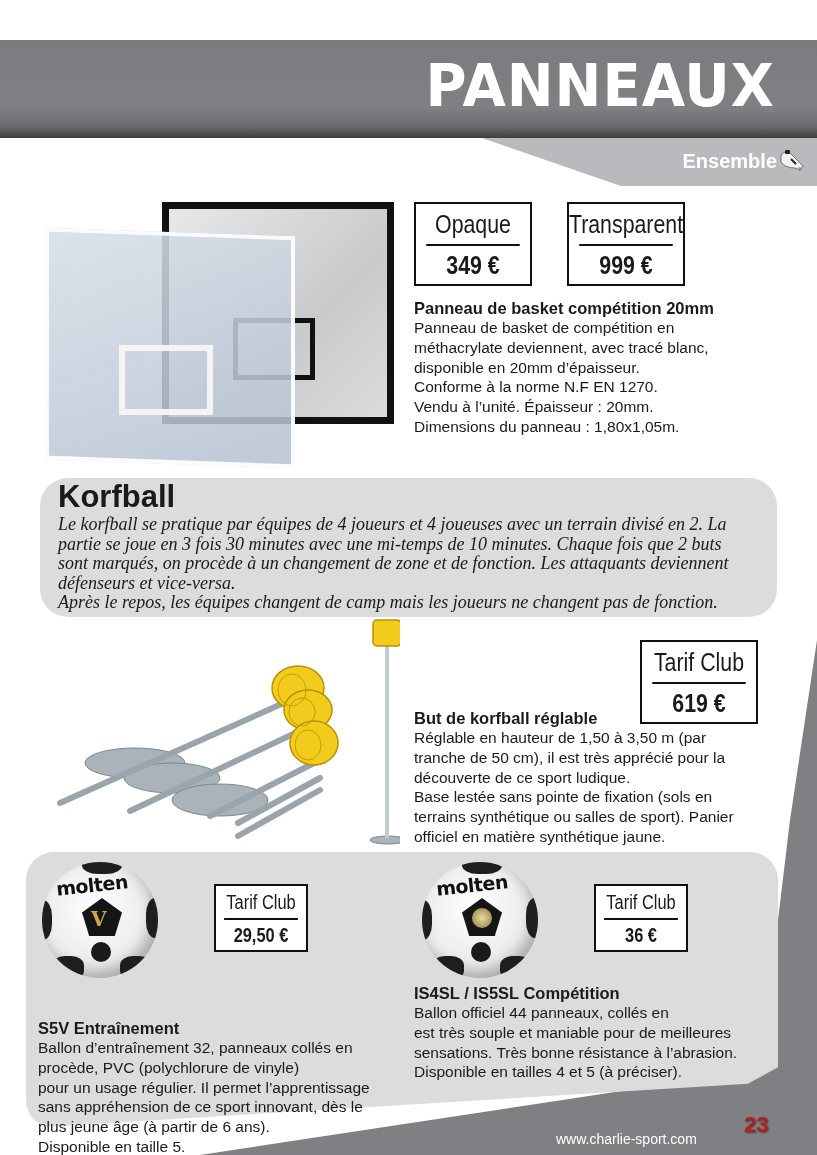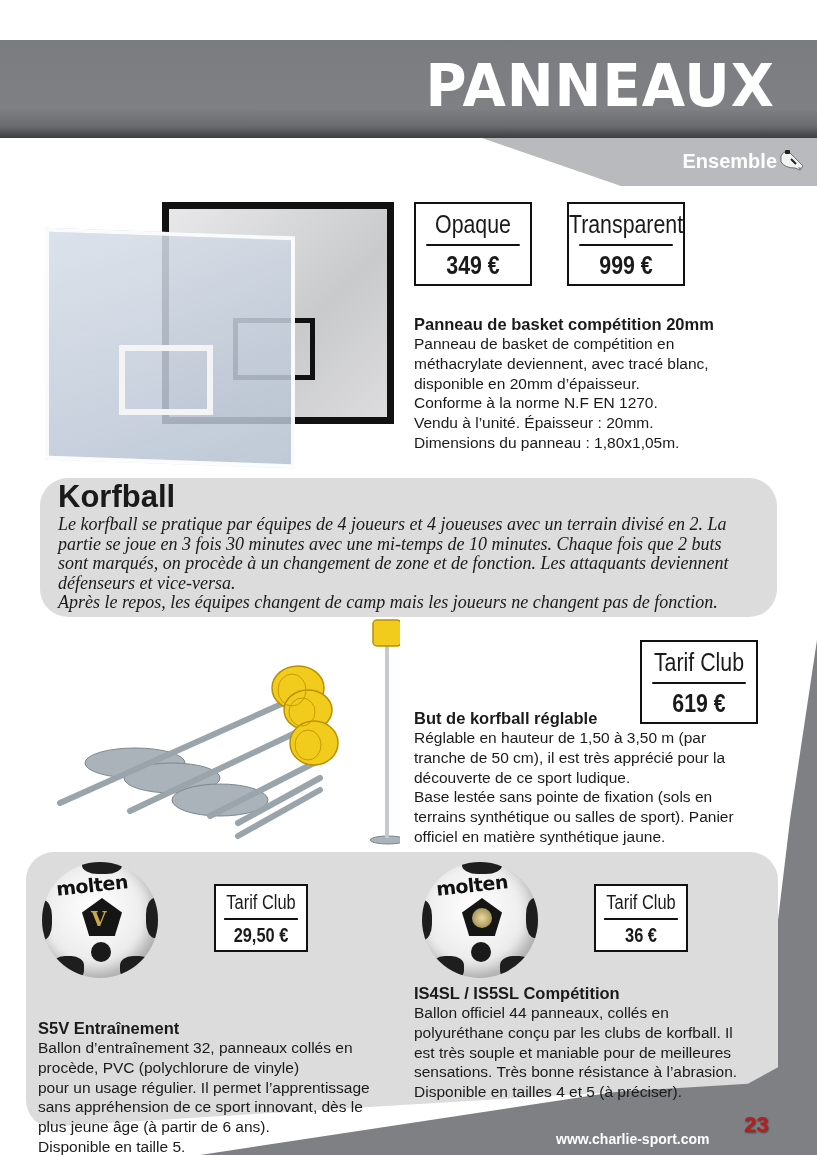--- a/index.html
+++ b/index.html
@@ -53,21 +53,21 @@
   #box-korf .val { height: 38px; font-size: 26px; }
 
   #box-s5v { left: 214px; top: 884px; width: 90px; height: 64px; }
   #box-is { left: 594px; top: 884px; width: 90px; height: 64px; }
   #box-s5v .lbl, #box-is .lbl { height: 32px; font-size: 20px; }
   #box-s5v .val, #box-is .val { height: 30px; font-size: 20px; }
 
   .prod-title { font-weight: bold; font-size: 16.5px; line-height: 20px; }
   .prod-lines { font-size: 15.5px; line-height: 19.8px; }
 
-  #panneau-text { left: 414px; top: 314px; width: 400px; }
+  #panneau-text { left: 414px; top: 298px; width: 400px; }
 
   
   #backboard-black {
     left: 162px; top: 202px; width: 232px; height: 222px;
     background: linear-gradient(135deg, #e8e8ea, #c9cacc 60%, #dcdcde);
     border: 7px solid #111; box-sizing: border-box;
   }
   #backboard-black-square { left: 233px; top: 318px; width: 82px; height: 62px; border: 5px solid #111; box-sizing: border-box; }
   #backboard-clear {
     left: 45px; top: 232px; width: 250px; height: 232px;
@@ -111,21 +111,21 @@
   #ball-is { left: 422px; top: 862px; }
   #ball-s5v .emblem { position: absolute; left: 49px; top: 45px; font-family: "DejaVu Serif", serif; font-weight: bold; font-size: 20px; color: #c9a84a; }
   #ball-is .emblem { position: absolute; left: 50px; top: 46px; width: 20px; height: 20px; border-radius: 50%; background: radial-gradient(circle, #e8d9a0, #8c7a3a); }
 
   #s5v-text { left: 38px; top: 1018px; width: 370px; }
   #is-text { left: 414px; top: 983px; width: 370px; }
 
   
   #korf-illustration { left: 40px; top: 618px; width: 360px; height: 230px; }
 
-  #footer-url { left: 556px; top: 1131px; font-weight: bold; font-size: 14px; color: #ffffff; }
+  #footer-url { left: 556px; top: 1131px; font-weight: normal; font-size: 14px; color: #ffffff; }
   #page-number { left: 744px; top: 1112px; font-weight: bold; font-size: 22px; color: #b91c1c; text-shadow: 1px 1px 2px rgba(0,0,0,0.5); }
 </style>
 </head>
 <body>
 
 <div id="right-wedge" class="abs"></div>
 
 <div id="header-band" class="abs"></div>
 <div id="page-title" class="abs">PANNEAUX</div>
 <div id="subband" class="abs"></div>
@@ -258,21 +258,20 @@
   <div class="logo"></div>
 </div>
 <div id="box-is" class="price-box">
   <div class="lbl">Tarif Club</div>
   <div class="val">36 €</div>
 </div>
 <div id="is-text" class="abs">
   <div class="prod-title">IS4SL / IS5SL Compétition</div>
   <div class="prod-lines">
     <div>Ballon officiel 44 panneaux, collés en</div>
-    <div>polyuréthane conçu par les clubs de korfball. Il</div>
     <div>est très souple et maniable pour de meilleures</div>
     <div>sensations. Très bonne résistance à l’abrasion.</div>
     <div>Disponible en tailles 4 et 5 (à préciser).</div>
   </div>
 </div>
 
 <div id="footer-url" class="abs">www.charlie-sport.com</div>
 <div id="page-number" class="abs">23</div>
 
 </body></html>

